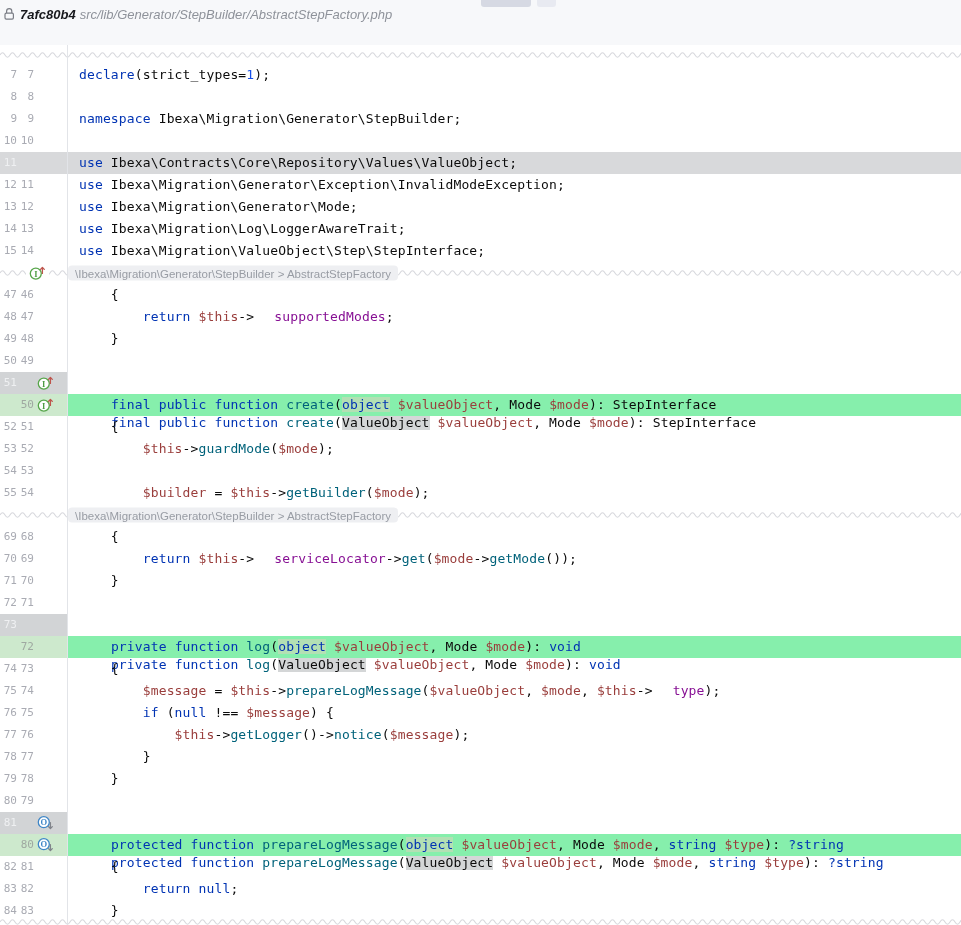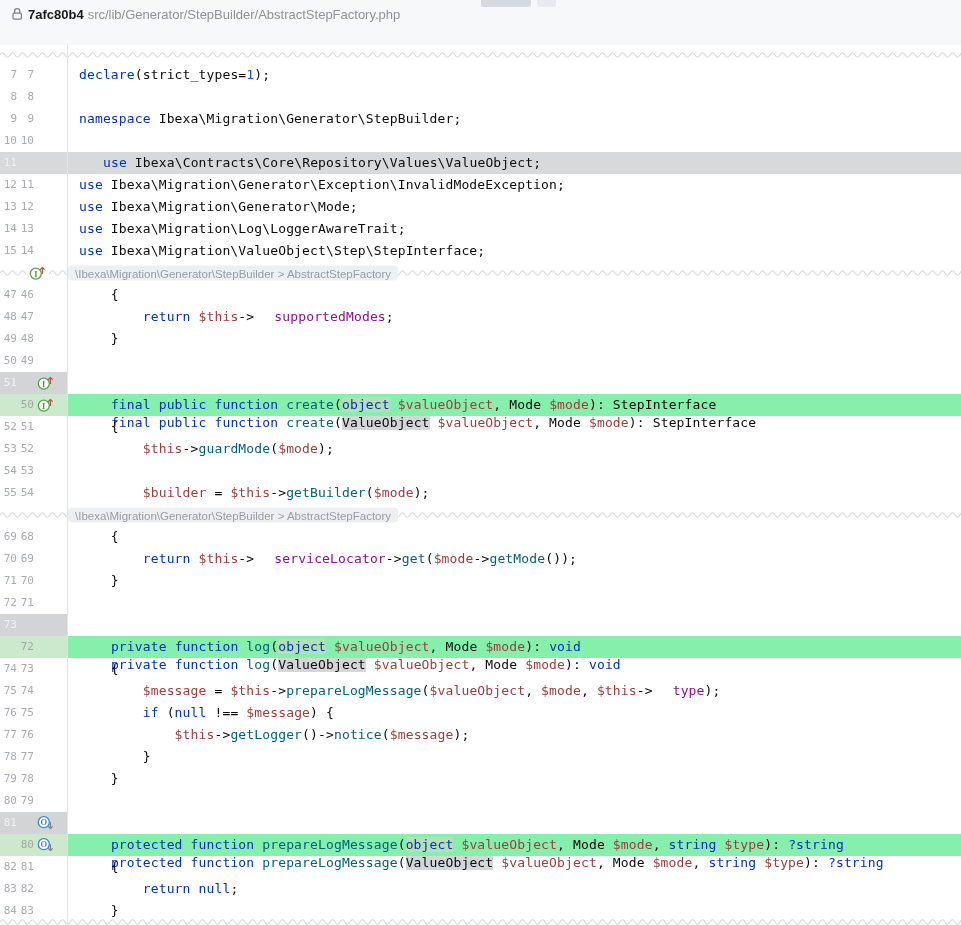--- a/index.html
+++ b/index.html
@@ -1,19 +1,19 @@
 <!DOCTYPE html>
 <html><head>
 <meta charset="utf-8">
 <style>
   html,body{margin:0;padding:0;background:#fff;}
   .app{position:relative;width:961px;height:925px;overflow:hidden;background:#ffffff;
        font-family:"Liberation Sans",sans-serif;}
   
-  .header{position:relative;height:45px;background:#F7F8FA;box-sizing:border-box;padding:5px 0 0 11px;}
+  .header{position:relative;height:45px;background:#F7F8FA;box-sizing:border-box;padding:5px 0 0 3px;font-style:italic;}
   .hrow{display:flex;align-items:center;height:18px;}
   .licon{display:inline-block;width:13px;height:14px;line-height:0;margin-right:4px;}
   .hash{font-size:13px;font-weight:700;color:#17181C;}
   .fpath{font-size:13px;color:#8E929A;margin-left:4px;}
   .ptab{position:absolute;top:0;height:7px;border-radius:0 0 3px 3px;}
   .p1{left:481px;width:50px;background:#D6D9E3;}
   .p2{left:537px;width:19px;background:#E8EAF1;}
   
   .wave-band{position:relative;height:19px;background:#fff;}
   .sep-band{position:relative;height:22px;background:#fff;}
@@ -26,21 +26,21 @@
   .bottom-wave{position:absolute;left:0;top:916px;width:100%;height:12px;overflow:hidden;line-height:0;}
   
   .row{display:flex;height:22px;font-family:"DejaVu Sans Mono",monospace;font-size:13px;
        line-height:22px;letter-spacing:.14px;}
   .gutter{width:67px;flex:none;position:relative;display:flex;align-items:center;}
   .num{font-size:11px;color:#A9ABB3;text-align:right;display:inline-block;letter-spacing:0;}
   .num.old{width:15px;margin-left:2px;}
   .num.new{width:17px;}
   .gicon{position:absolute;left:37px;top:3px;line-height:0;}
   .code{flex:1;white-space:pre;padding-left:12px;}
-  .removed-full{background:#D8D9DB;gap:24px;}
+  .removed-full{background:#D8D9DB;}
   .removed-full .num{color:#EFF0F2;}
   .removed .gutter{background:#D2D4D6;}
   .removed .code{background:#84cc16;margin-top:40px;}
   .removed .num{color:#EFF0F2;}
   .added .gutter{background:#CDE9CD;}
   .added .code{background:#86efac;}
   .added .num{color:#9FA8A1;}
   .removed .hl{background:#D4D6D7;}
   .added .hl{background:#B3E0B4;}
   

